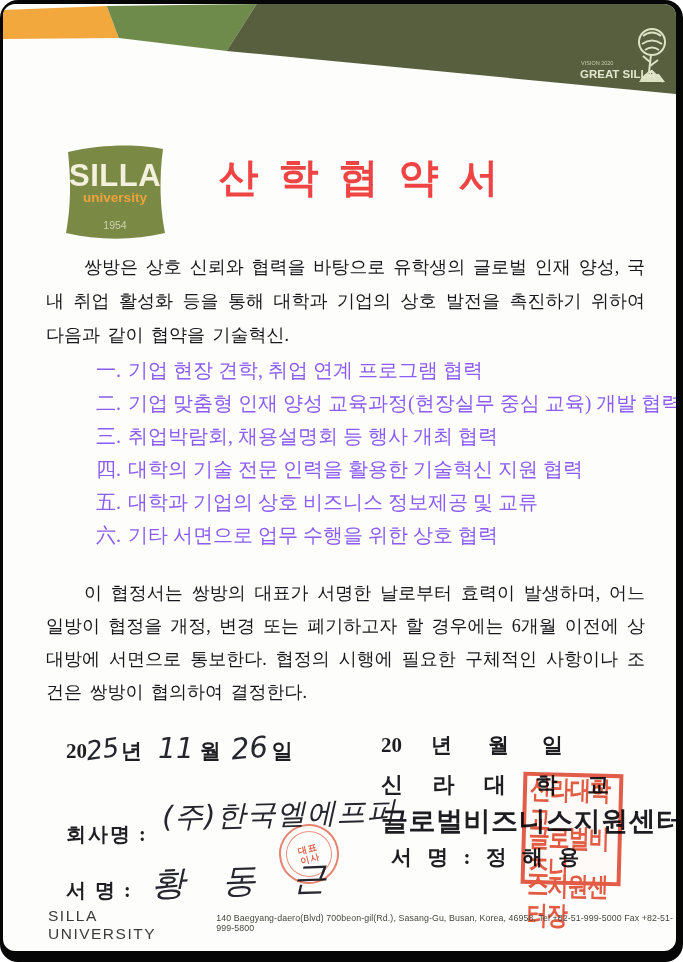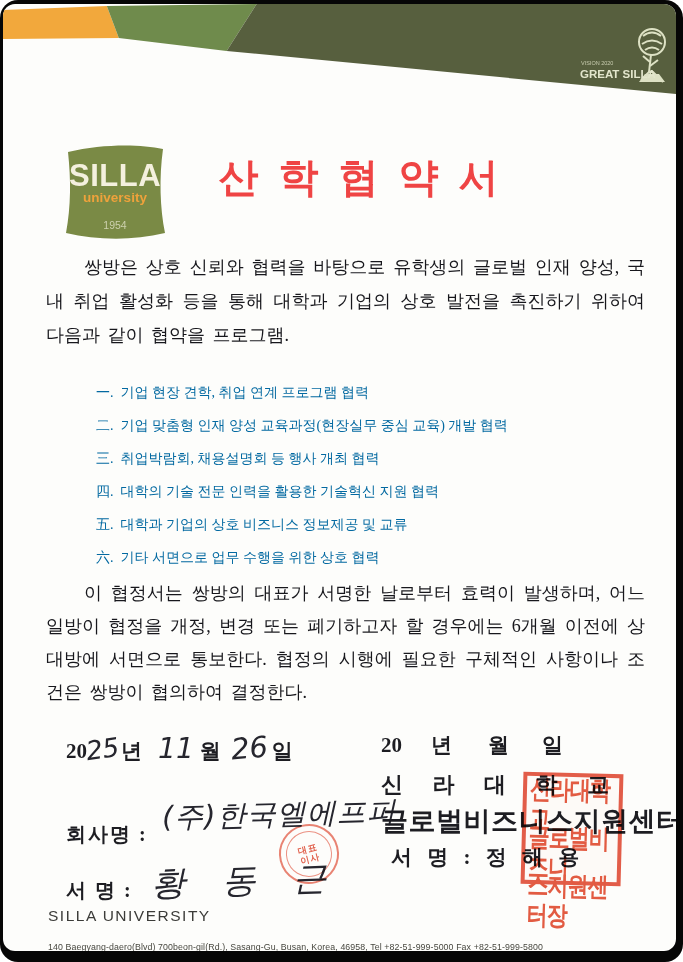--- a/index.html
+++ b/index.html
@@ -23,21 +23,21 @@
     font-size:40px;font-weight:700;letter-spacing:5px;color:#ef4444;
   }
   
   .para{
     position:absolute;left:43px;width:599px;font-size:18px;line-height:34px;
     text-align:justify;text-indent:38px;word-spacing:3px;color:#17171c;
   }
   .para.intro{top:246px;}
   .para.terms{top:573px;line-height:33px;}
   
-  .coop-list{position:absolute;left:93px;top:372px;width:540px;font-size:14px;color:#0369a1;}
+  .coop-list{position:absolute;left:93px;top:350px;width:540px;font-size:20px;color:#8b5cf6;}
   .list-item{line-height:33px;white-space:nowrap;}
   .item-no{margin-right:7px;}
   
   .sig-label{font-size:20px;font-weight:700;letter-spacing:2px;margin-top:40px;}
   .hw{
     font-family:"DejaVu Sans","Liberation Sans",sans-serif;
     font-style:italic;color:#26262e;
   }
   .left-date{position:absolute;left:63px;top:727px;display:flex;align-items:baseline;}
   .left-date .print{font-size:21px;font-weight:700;}
@@ -76,21 +76,20 @@
   }
   .seal-row{
     display:flex;justify-content:space-between;
     font-family:"DejaVu Sans",sans-serif;font-weight:800;font-size:21px;
     color:#e24e33;transform:scaleY(1.25);line-height:24px;letter-spacing:-1px;
   }
   
   .footer{
     position:absolute;left:45px;top:903px;display:flex;align-items:baseline;gap:17px;
     font-family:"Liberation Sans","DejaVu Sans",sans-serif;
-    flex-direction:column;
   }
   .footer-name{font-size:15.5px;letter-spacing:1.5px;color:#3b3b38;font-weight:500;}
   .footer-addr{font-size:8.8px;color:#47473f;letter-spacing:.1px;}
 </style>
 </head>
 <body>
 
 <div class="scan-frame">
   <div class="page">
 
@@ -118,21 +117,21 @@
 
     <svg class="flag-logo" viewBox="0 0 114 103">
       <path d="M11,12 C45,4 82,4 106,9 C102,38 103,68 108,93 C74,101 40,100 9,93 C14,66 14,40 11,12 Z" fill="#7A8A45"></path>
       <text x="58" y="46" text-anchor="middle" font-family="Liberation Sans, sans-serif" font-size="31" font-weight="bold" fill="#f4f0de" letter-spacing="0.5">SILLA</text>
       <text x="58" y="62" text-anchor="middle" font-family="Liberation Sans, sans-serif" font-size="13.5" font-weight="bold" fill="#EFA23B">university</text>
       <text x="58" y="89" text-anchor="middle" font-family="Liberation Sans, sans-serif" font-size="10.5" fill="#cdd1ae">1954</text>
     </svg>
 
     <div class="doc-title">산 학 협 약 서</div>
 
-    <div class="para intro">쌍방은 상호 신뢰와 협력을 바탕으로 유학생의 글로벌 인재 양성, 국내 취업 활성화 등을 통해 대학과 기업의 상호 발전을 촉진하기 위하여 다음과 같이 협약을 프로그램.</div>
+    <div class="para intro">쌍방은 상호 신뢰와 협력을 바탕으로 유학생의 글로벌 인재 양성, 국내 취업 활성화 등을 통해 대학과 기업의 상호 발전을 촉진하기 위하여 다음과 같이 협약을 기술혁신.</div>
 
     <div class="coop-list">
       <div class="list-item">
         <span class="item-no">一.</span><span>기업 현장 견학, 취업 연계 프로그램 협력</span>
       </div>
       <div class="list-item">
         <span class="item-no">二.</span><span>기업 맞춤형 인재 양성 교육과정(현장실무 중심 교육) 개발 협력</span>
       </div>
       <div class="list-item">
         <span class="item-no">三.</span><span>취업박람회, 채용설명회 등 행사 개최 협력</span>

